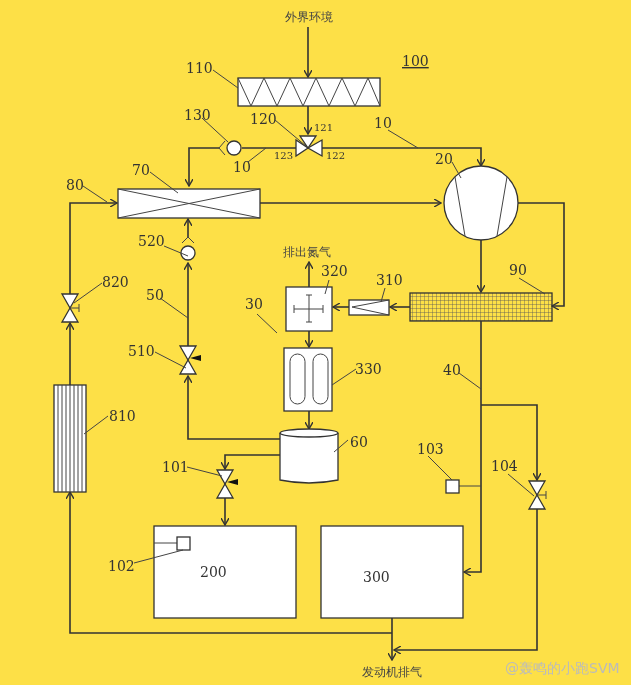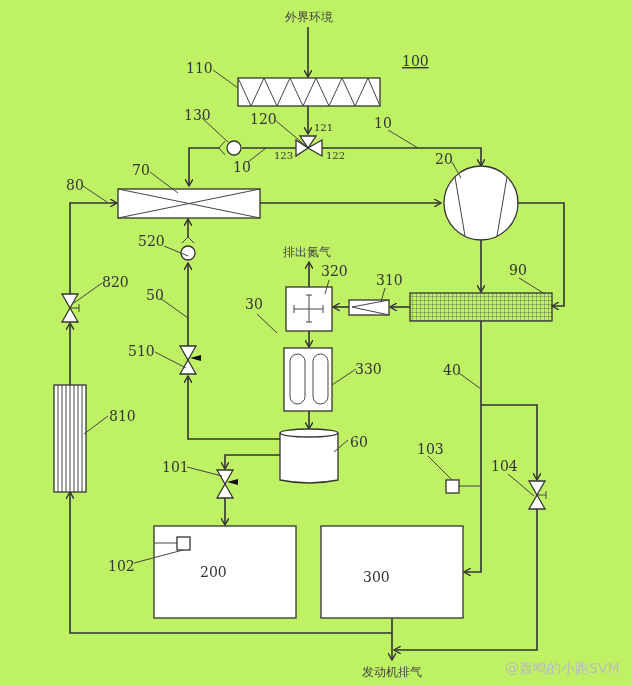--- a/index.html
+++ b/index.html
@@ -1,16 +1,16 @@
 <!DOCTYPE html>
 <html><head>
 <meta charset="utf-8">
 <style>
   html,body{margin:0;padding:0;background:#fff;}
-  #canvas{position:relative;width:631px;height:685px;overflow:hidden;background:#bef264;}
+  #canvas{position:relative;width:631px;height:685px;overflow:hidden;background:#fde047;}
   svg{position:absolute;left:0;top:0;}
   .lbl{font-family:"DejaVu Serif","Liberation Serif",serif;font-size:14px;fill:#333;}
   .cn{font-family:"DejaVu Sans","Liberation Sans",sans-serif;font-size:12px;fill:#444;}
   .small{font-family:"DejaVu Serif","Liberation Serif",serif;font-size:10px;fill:#333;}
   .wm{font-family:"DejaVu Sans","Liberation Sans",sans-serif;font-size:14px;fill:#bbb;}
   .ln{stroke:#333;stroke-width:1.6;fill:none;}
   .th{stroke:#444;stroke-width:1;fill:none;}
   .box{stroke:#333;stroke-width:1.3;fill:#fff;}
 </style>
 </head>

